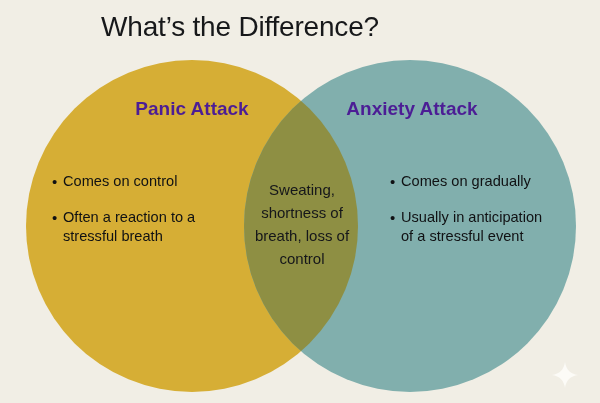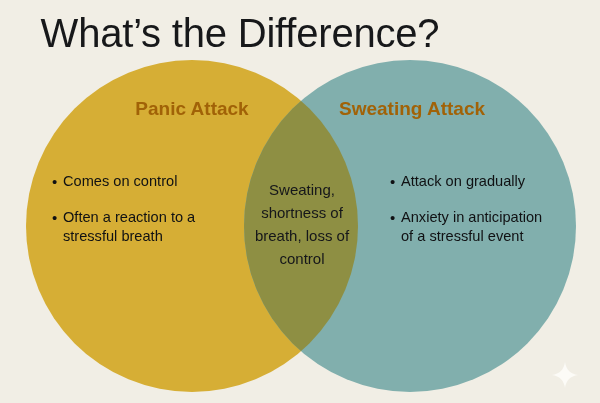--- a/index.html
+++ b/index.html
@@ -18,36 +18,36 @@
     width: 600px;
     height: 403px;
     background: #F1EEE5;
   }
   #venn-title {
     position: absolute;
     top: 11px;
     left: 0;
     width: 480px;
     text-align: center;
-    font-size: 40px;
+    font-size: 28px;
     font-weight: 400;
     letter-spacing: -0.2px;
     color: #17181A;
     font-family: "Liberation Sans", sans-serif;
   }
   #venn-svg {
     position: absolute;
     top: 0;
     left: 0;
   }
   .circle-heading {
     position: absolute;
     font-size: 19px;
     font-weight: 600;
-    color: #a16207;
+    color: #4c1d95;
     text-align: center;
     white-space: nowrap;
   }
   #heading-left  { top: 98px;  left: 92px;  width: 200px; }
   #heading-right { top: 98px;  left: 312px; width: 200px; }
 
   .bullet-list {
     position: absolute;
     font-size: 14.6px;
     line-height: 19px;
@@ -104,41 +104,41 @@
     </defs>
     <circle cx="192" cy="226" r="166" fill="#D6AE35"></circle>
     <circle cx="410" cy="226" r="166" fill="#81AFAD"></circle>
     <g clip-path="url(#clip-left-circle)">
       <circle cx="410" cy="226" r="166" fill="#8E8F43"></circle>
     </g>
   </svg>
 
   <div class="circle-heading" id="heading-left">Panic Attack</div>
 
-  <div class="circle-heading" id="heading-right">Sweating Attack</div>
+  <div class="circle-heading" id="heading-right">Anxiety Attack</div>
 
   <div class="bullet-list" id="list-left">
     <div class="bullet-item">
       <span class="bullet-dot">•</span>
       <span class="bullet-text">Comes on control</span>
     </div>
     <div class="bullet-item">
       <span class="bullet-dot">•</span>
       <span class="bullet-text">Often a reaction to a stressful breath</span>
     </div>
   </div>
 
   <div class="bullet-list" id="list-right">
     <div class="bullet-item">
       <span class="bullet-dot">•</span>
-      <span class="bullet-text">Attack on gradually</span>
+      <span class="bullet-text">Comes on gradually</span>
     </div>
     <div class="bullet-item">
       <span class="bullet-dot">•</span>
-      <span class="bullet-text">Anxiety in anticipation of a stressful event</span>
+      <span class="bullet-text">Usually in anticipation of a stressful event</span>
     </div>
   </div>
 
   <div id="center-text">Sweating, shortness of breath, loss of control</div>
 
   <svg id="sparkle-icon" viewBox="0 0 28 28">
     <path d="M14 1 C15.1 8.6 19.4 12.9 27 14 C19.4 15.1 15.1 19.4 14 27 C12.9 19.4 8.6 15.1 1 14 C8.6 12.9 12.9 8.6 14 1 Z" fill="#FCFBF7"></path>
   </svg>
 
 </div>

